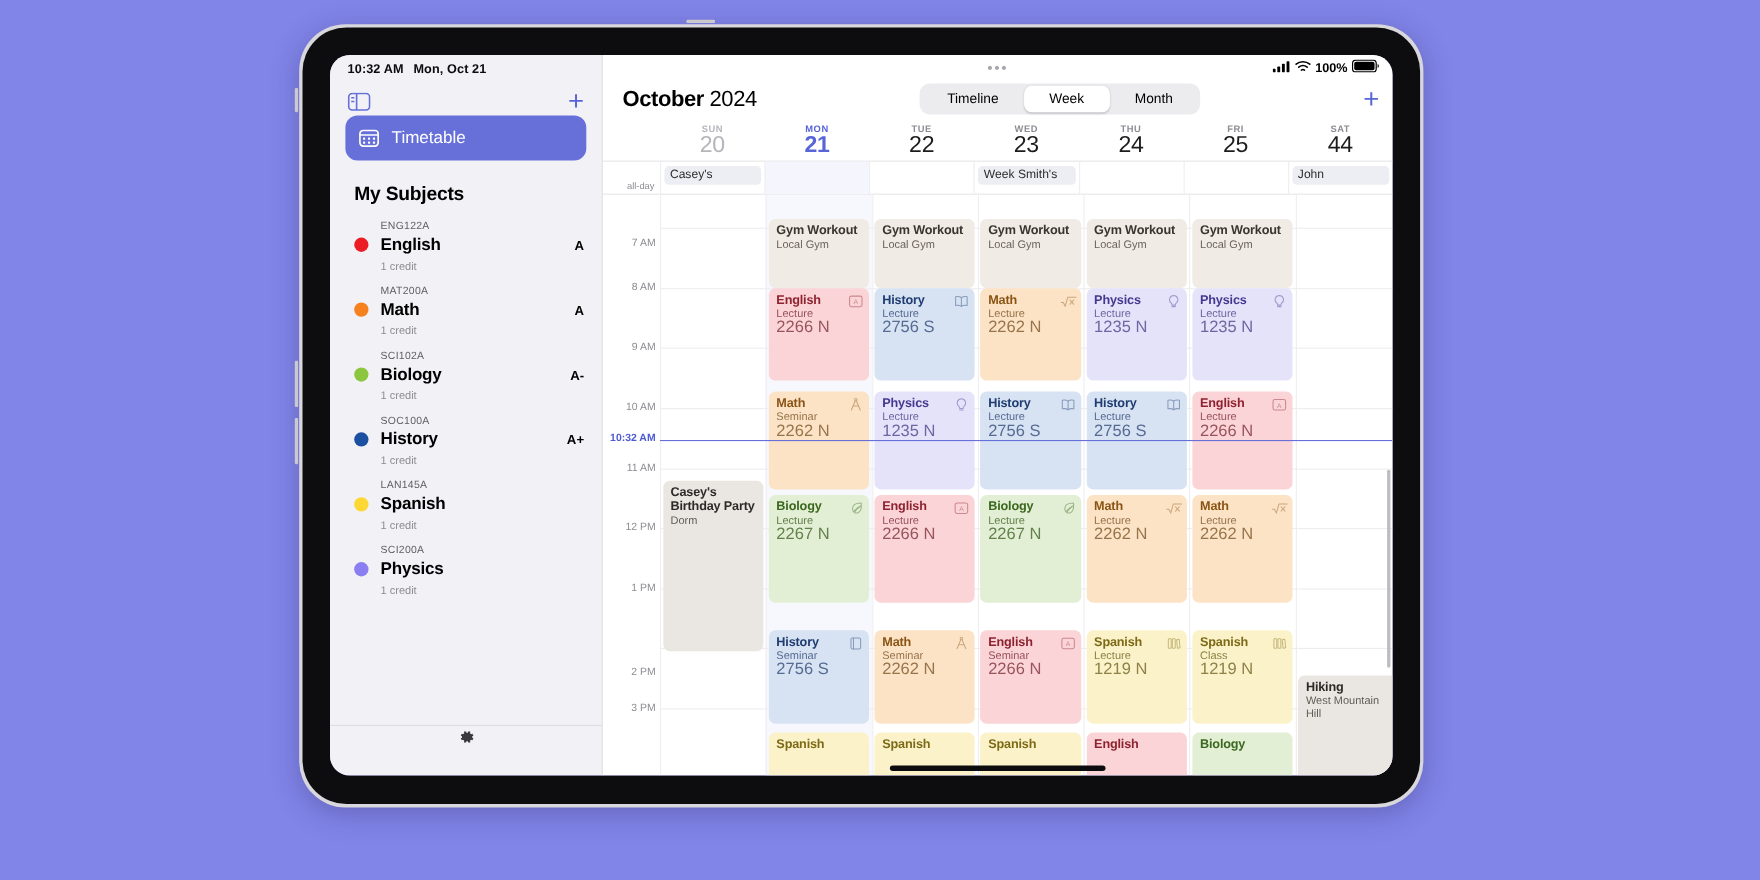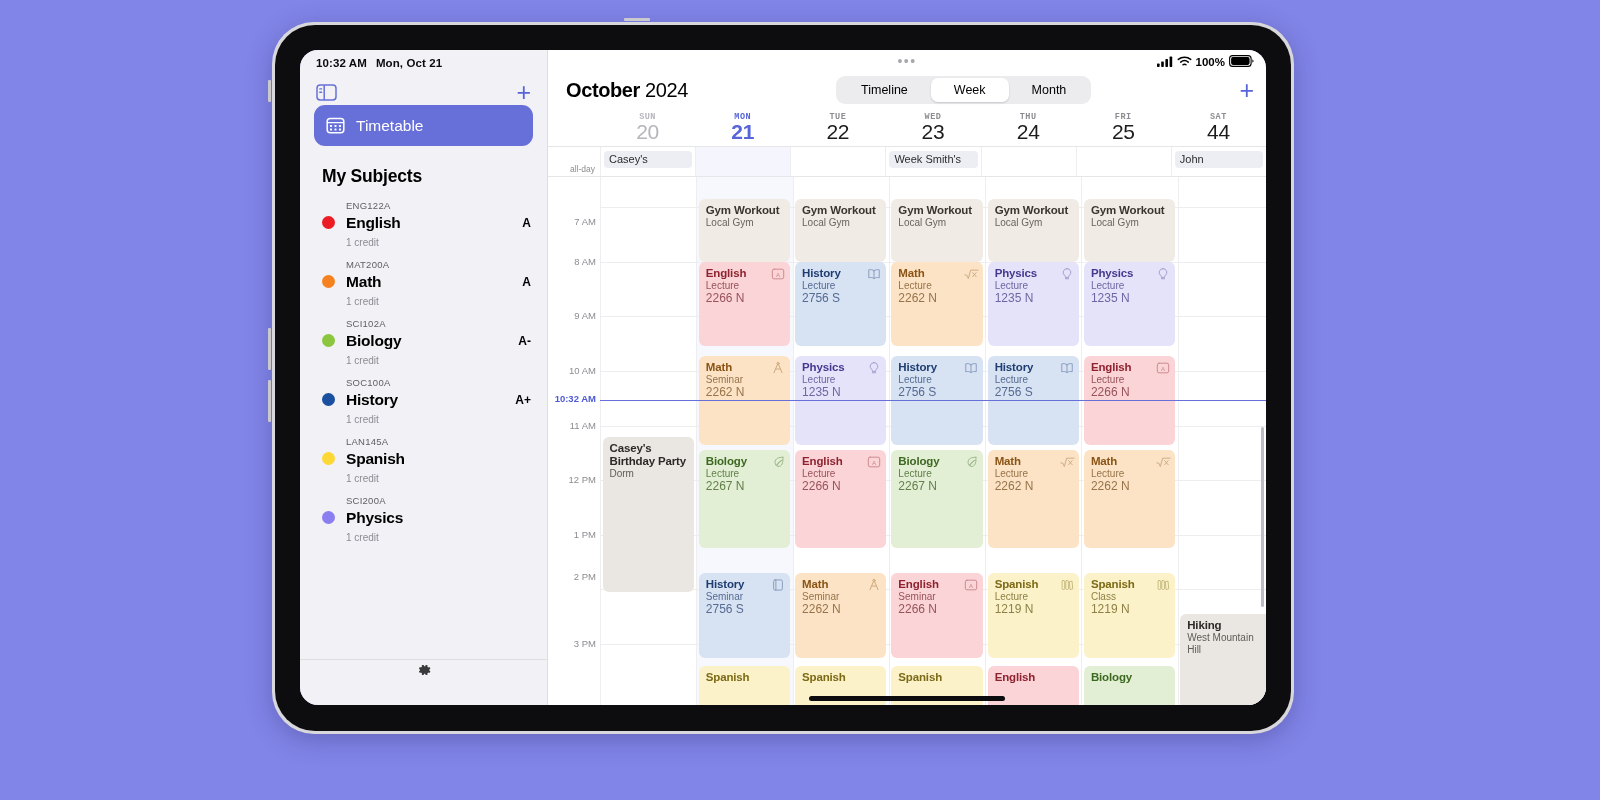--- a/index.html
+++ b/index.html
@@ -111,21 +111,21 @@
   }
   .seg {
     font-size: 12.5px; color: #000; padding: 5px 23px; border-radius: 7px;
     text-align: center; white-space: nowrap;
   }
   .seg.active { background: #fff; box-shadow: 0 1px 2px rgba(0,0,0,.16); font-weight: 500; }
 
   
   #day-header { display: flex; padding-left: 52px; }
   .day-head { flex: 1 1 0; text-align: center; padding-bottom: 4px; }
-  .day-head .dow { font-size: 8.5px; font-weight: bold; color: #8c8c92; letter-spacing: .5px; font-family: Liberation Mono, monospace; }
+  .day-head .dow { font-size: 8.5px; font-weight: bold; color: #8c8c92; letter-spacing: .5px; }
   .day-head .dnum { font-size: 21px; color: #1c1c1e; line-height: 20px; letter-spacing: -.3px; }
   .day-head.today .dow { color: #5865d8; }
   .day-head.today .dnum { color: #5865d8; font-weight: bold; }
   .day-head.dim .dow, .day-head.dim .dnum { color: #b5b5bb; }
 
   
   #allday-row {
     display: flex; height: 44px; border-top: 1px solid #e6e6e9; border-bottom: 1px solid #e6e6e9;
     position: relative;
   }
@@ -153,21 +153,21 @@
     position: absolute; top: 0; bottom: 0;
     border-left: 1px solid #eeeef1;
   }
   .day-col.today { background: #f7f8fd; }
   .event {
     position: absolute; border-radius: 6px; overflow: hidden;
     padding: 5px 6px 0 7px;
   }
   .event .ev-title { font-size: 11.5px; font-weight: bold; line-height: 13px; letter-spacing: -.15px; }
   .event .ev-sub { font-size: 10px; line-height: 12px; }
-  .event .ev-room { font-size: 12px; line-height: 12px; }
+  .event .ev-room { font-size: 15px; line-height: 12px; }
   .ev-icon { position: absolute; right: 5px; top: 5px; width: 14px; height: 14px; opacity: .42; }
   #now-line { position: absolute; left: 52px; right: 0; height: 0; border-top: 1.4px solid #6670d8; }
   #now-label {
     position: absolute; left: 2px; width: 46px; text-align: right;
     font-size: 9.5px; font-weight: bold; color: #4d5ad4; transform: translateY(-7px);
   }
   #v-scrollbar {
     position: absolute; right: 2px; top: 250px; width: 3px; height: 180px;
     background: #bcbcc2; border-radius: 2px;
   }
@@ -382,21 +382,21 @@
               <div class="hour-label" style="top: 139.23px;">9 AM</div>
               <div class="hour-line" style="top: 193.83px;"></div>
               <div class="hour-label" style="top: 193.83px;">10 AM</div>
               <div class="hour-line" style="top: 248.43px;"></div>
               <div class="hour-label" style="top: 248.43px;">11 AM</div>
               <div class="hour-line" style="top: 303.03px;"></div>
               <div class="hour-label" style="top: 303.03px;">12 PM</div>
               <div class="hour-line" style="top: 357.63px;"></div>
               <div class="hour-label" style="top: 357.63px;">1 PM</div>
               <div class="hour-line" style="top: 412.23px;"></div>
-              <div class="hour-label" style="top: 400px;">2 PM</div>
+              <div class="hour-label" style="top: 435px;">2 PM</div>
               <div class="hour-line" style="top: 466.83px;"></div>
               <div class="hour-label" style="top: 466.83px;">3 PM</div>
               <div class="event" style="left: 150.786px; width: 91.2857px; top: 21.84px; height: 62.79px; background: rgb(240, 235, 229);">
                 <div class="ev-title" style="color:#3a3530">Gym Workout</div>
                 <div class="ev-sub" style="color:#6b645c">Local Gym</div>
               </div>
               <div class="event" style="left: 247.071px; width: 91.2857px; top: 21.84px; height: 62.79px; background: rgb(240, 235, 229);">
                 <div class="ev-title" style="color:#3a3530">Gym Workout</div>
                 <div class="ev-sub" style="color:#6b645c">Local Gym</div>
               </div>

